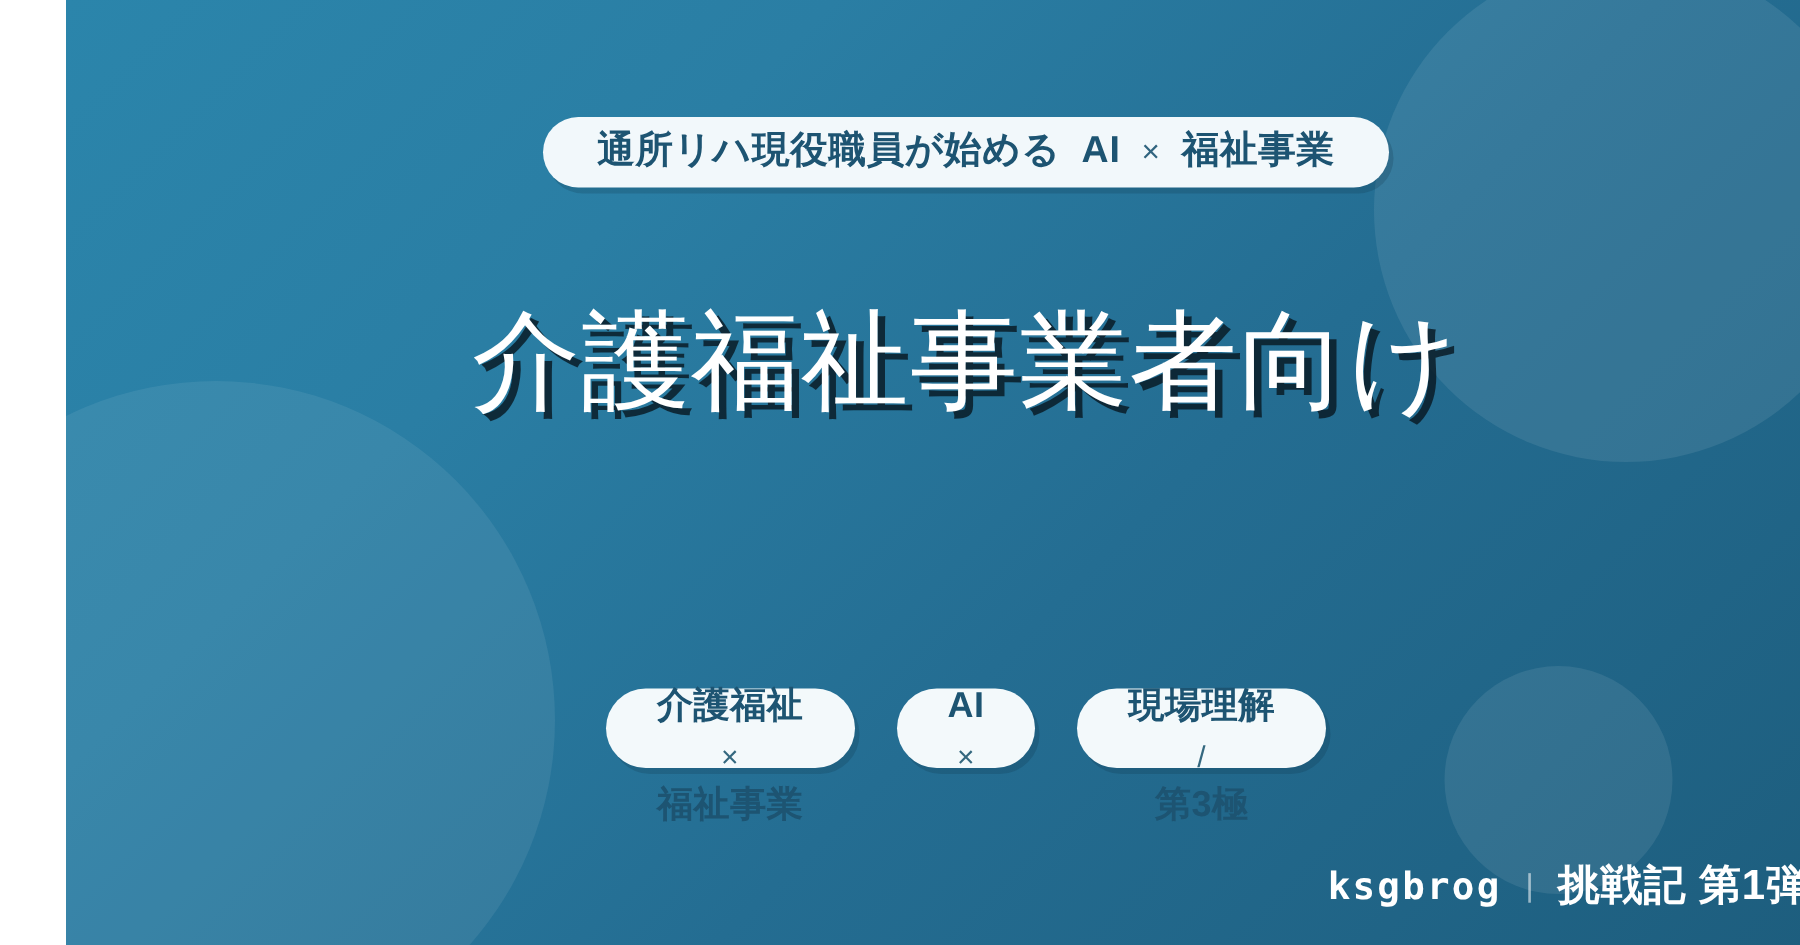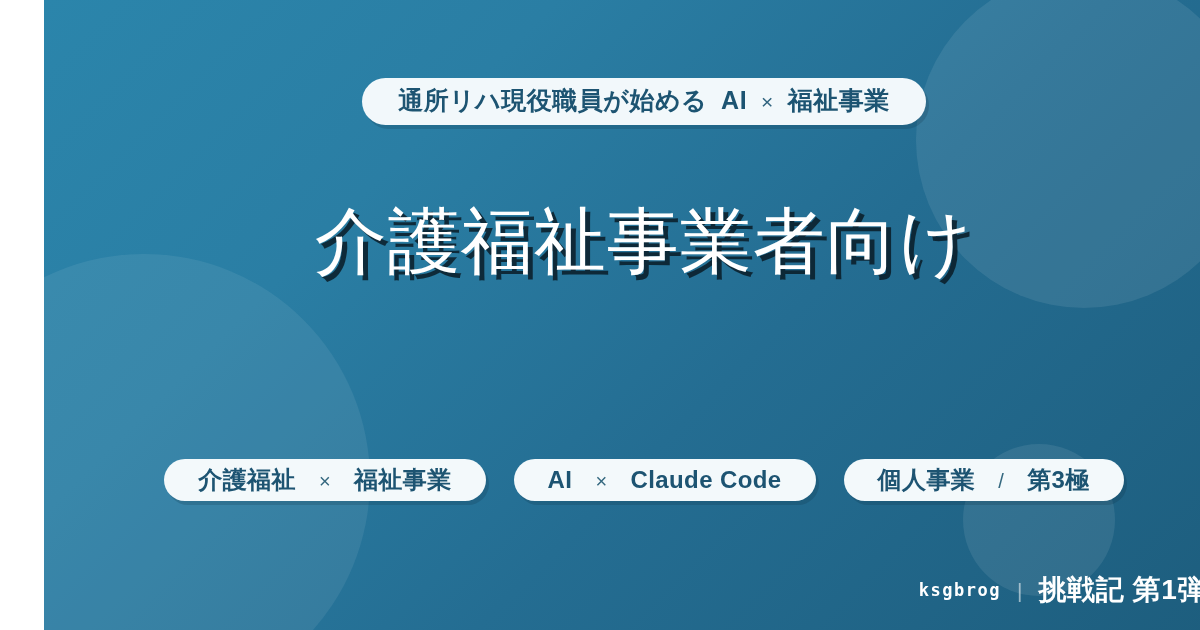--- a/index.html
+++ b/index.html
@@ -93,32 +93,33 @@
     position: absolute;
     left: 0; right: 0;
     top: 459px;
     display: flex;
     justify-content: center;
     gap: 28px;
   }
   .pill {
     display: inline-flex;
     align-items: center;
-    gap: 23px;
+    gap: 11px;
     background: #f3f9fb;
     color: #1d5472;
     border-radius: 999px;
-    height: 42px;
+    height: 53px;
     padding: 0 34px;
     font-size: 24px;
     font-weight: bold;
     letter-spacing: 0.4px;
     line-height: 1;
     box-shadow: 3px 4px 0 rgba(12, 40, 56, 0.18);
     white-space: nowrap;
+    flex-direction: column;
   }
   .pill .sep {
     font-weight: normal;
     font-size: 20px;
     color: #34687f;
     position: relative;
     top: 1px;
   }
 
   
@@ -130,21 +131,21 @@
     align-items: center;
     gap: 16px;
     color: #ffffff;
     font-size: 22px;
     line-height: 1;
   }
   .footer-brand {
     font-family: "DejaVu Sans Mono", "Liberation Mono", monospace;
     font-weight: bold;
     letter-spacing: 1.5px;
-    font-size: 17px;
+    font-size: 25px;
   }
   .footer-divider {
     color: rgba(255,255,255,0.55);
     font-weight: normal;
     font-size: 21px;
   }
   .footer-tagline {
     font-weight: bold;
     letter-spacing: 0.6px;
     font-size: 28px;
@@ -176,25 +177,24 @@
 
     <div class="pill">
       <span>介護福祉</span>
       <span class="sep">×</span>
       <span>福祉事業</span>
     </div>
 
     <div class="pill">
       <span>AI</span>
       <span class="sep">×</span>
-      <span>Claude Code</span>
     </div>
 
     <div class="pill">
-      <span>個人事業</span>
+      <span>現場理解</span>
       <span class="sep">/</span>
       <span>第3極</span>
     </div>
 
   </div>
 
   <div class="footer">
     <span class="footer-brand">ksgbrog</span>
     <span class="footer-divider">|</span>
     <span class="footer-tagline">挑戦記 第1弾</span>

